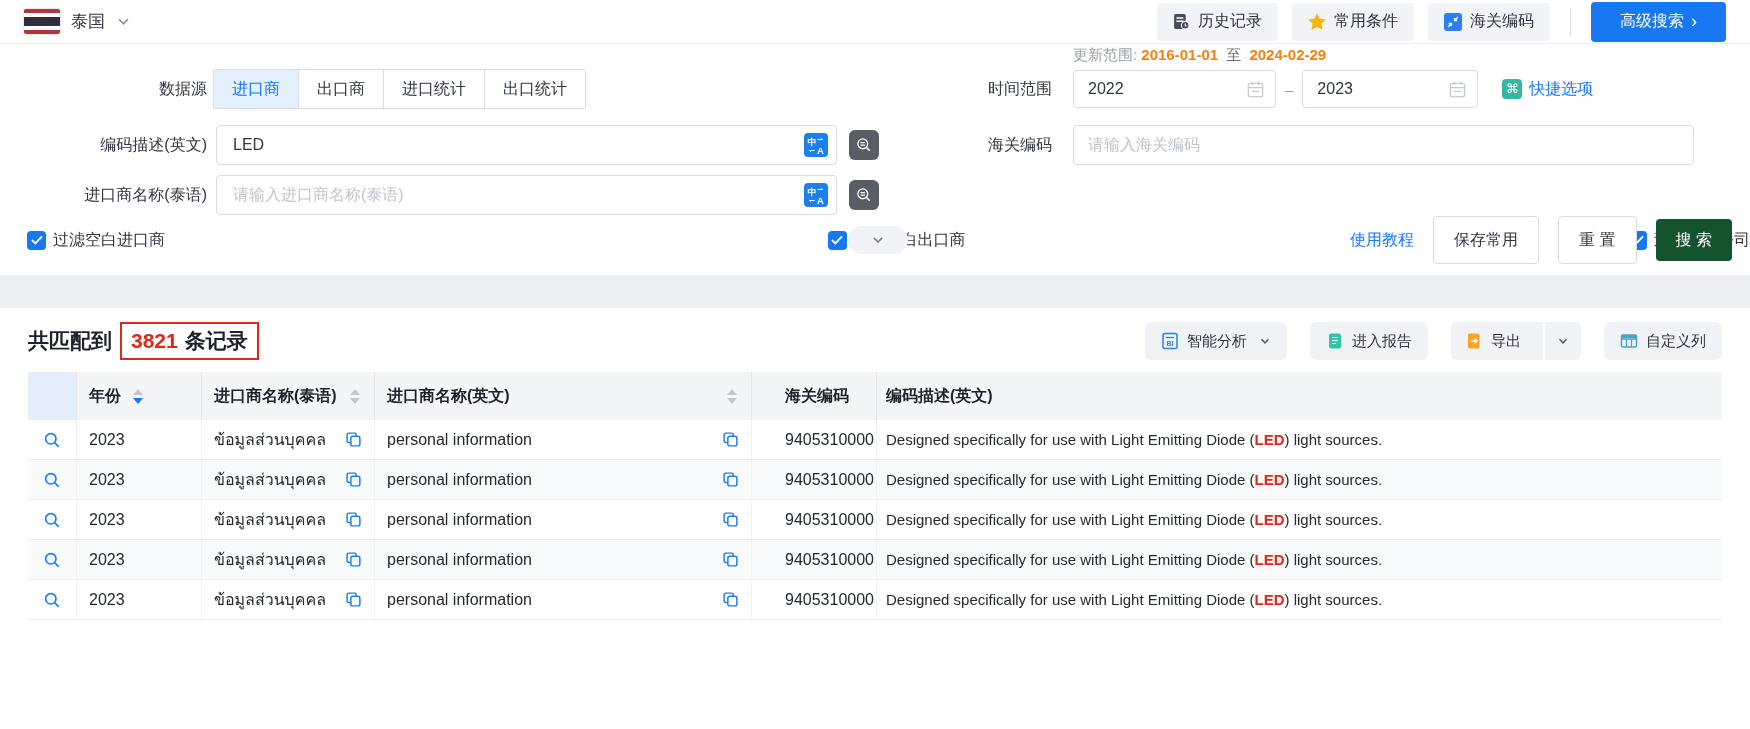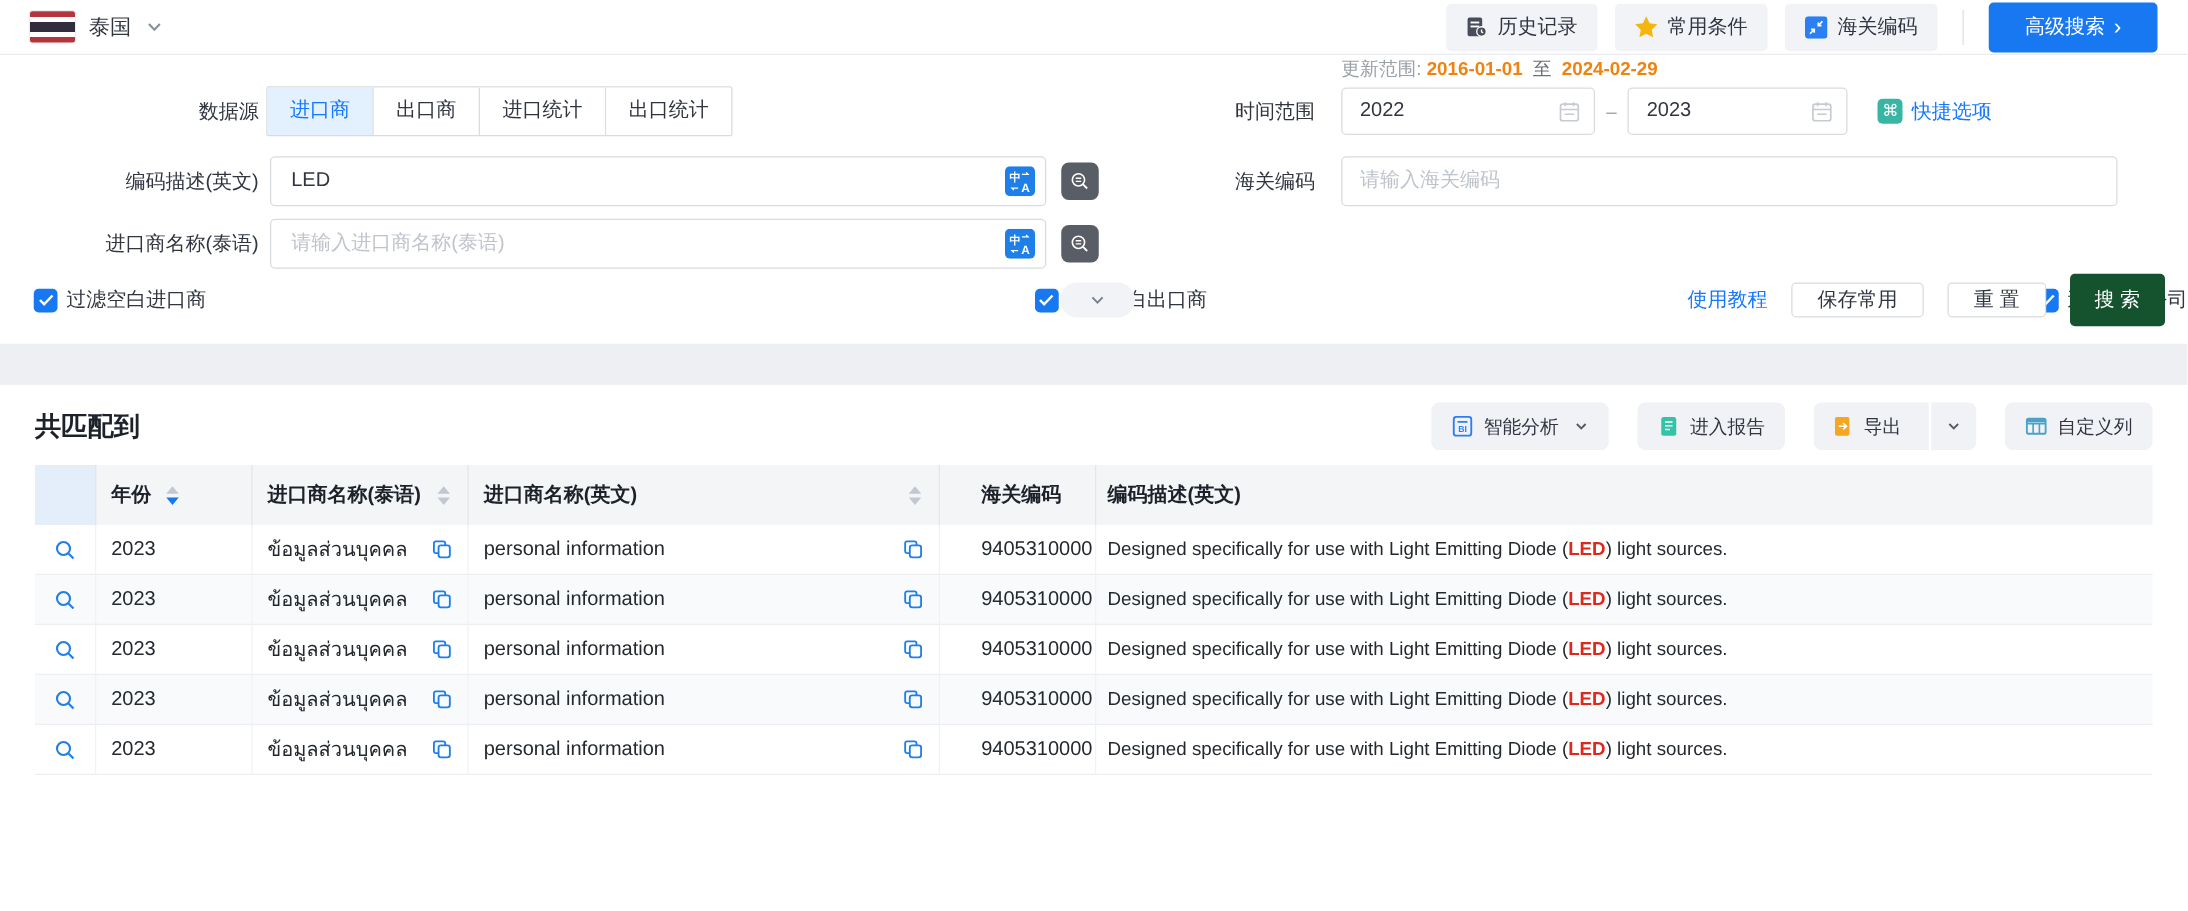--- a/index.html
+++ b/index.html
@@ -61,21 +61,21 @@
     position:relative; min-height:30px;justify-content:space-between; }
   .cbitem { display:flex; align-items:center; gap:7px; cursor:pointer; }
   .cb { width:19px; height:19px; background:#1778f2; border-radius:4px; display:flex;
     align-items:center; justify-content:center; flex:none; }
   .cblabel { font-size:16px; color:#303540; }
   .pill { position:absolute; left:848px; top:50%; transform:translateY(-50%); width:60px; height:28px;
     background:#f2f3f7; border-radius:14px; display:flex; align-items:center; justify-content:center; cursor:pointer; }
   .form-actions { position:absolute; right:18px; top:50%; transform:translateY(-50%);
     display:flex; align-items:center; gap:19px; }
   .link { color:#1677ff; font-size:16px; cursor:pointer; white-space:nowrap; }
-  .btn-outline { height:28px; background:#fff; border:1px solid #d8dbe0; border-radius:4px;
+  .btn-outline { height:48px; background:#fff; border:1px solid #d8dbe0; border-radius:4px;
     padding:0 20px; font-size:16px; color:#303540; cursor:pointer; font-family:inherit; white-space:nowrap; }
   .btn-search { height:42px; background:#14532d; border:none; border-radius:4px; padding:0 20px;
     font-size:16px; color:#fff; cursor:pointer; font-family:inherit; white-space:nowrap; }
   
   .band { height:33px; background:#edeff3; }
   .results { padding:0 28px; }
   .results-head { margin-top:14px; display:flex; align-items:center; justify-content:space-between; }
   .summary { display:flex; align-items:center; font-size:21px; font-weight:bold; color:#1d2129; }
   .count-box { border:2px solid #e0271c; padding:3px 9px; margin-left:8px; display:flex;
     align-items:center; gap:7px; }
@@ -287,20 +287,24 @@
       </div>
     </div>
   </div>
 
   <div class="band"></div>
 
   <div class="results">
     <div class="results-head">
       <div class="summary">
         <span>共匹配到</span>
+        <span class="count-box">
+          <span class="count">3821</span>
+          <span>条记录</span>
+        </span>
       </div>
       <div class="toolbar">
         <div class="tbtn">
           <svg width="18" height="18" viewBox="0 0 18 18">
             <rect x="2" y="1.5" width="14" height="15" rx="2" fill="none" stroke="#2b7ff3" stroke-width="1.5"></rect>
             <path d="M5 5.5h8" stroke="#2b7ff3" stroke-width="1.3"></path>
             <text x="9" y="13.5" font-size="7" font-weight="bold" fill="#2b7ff3" text-anchor="middle">BI</text>
           </svg>
           <span>智能分析</span>
           <svg class="chev-sm" width="12" height="12" viewBox="0 0 12 12" fill="none" stroke="#555b66" stroke-width="1.5">

